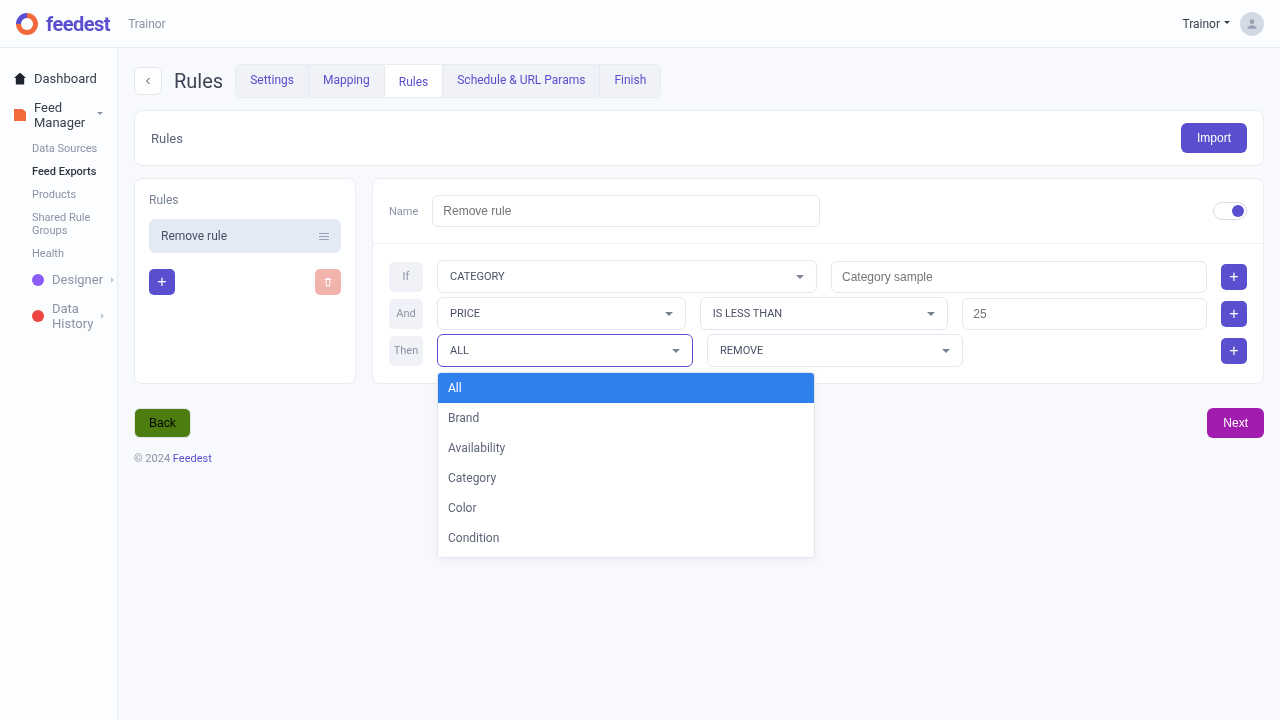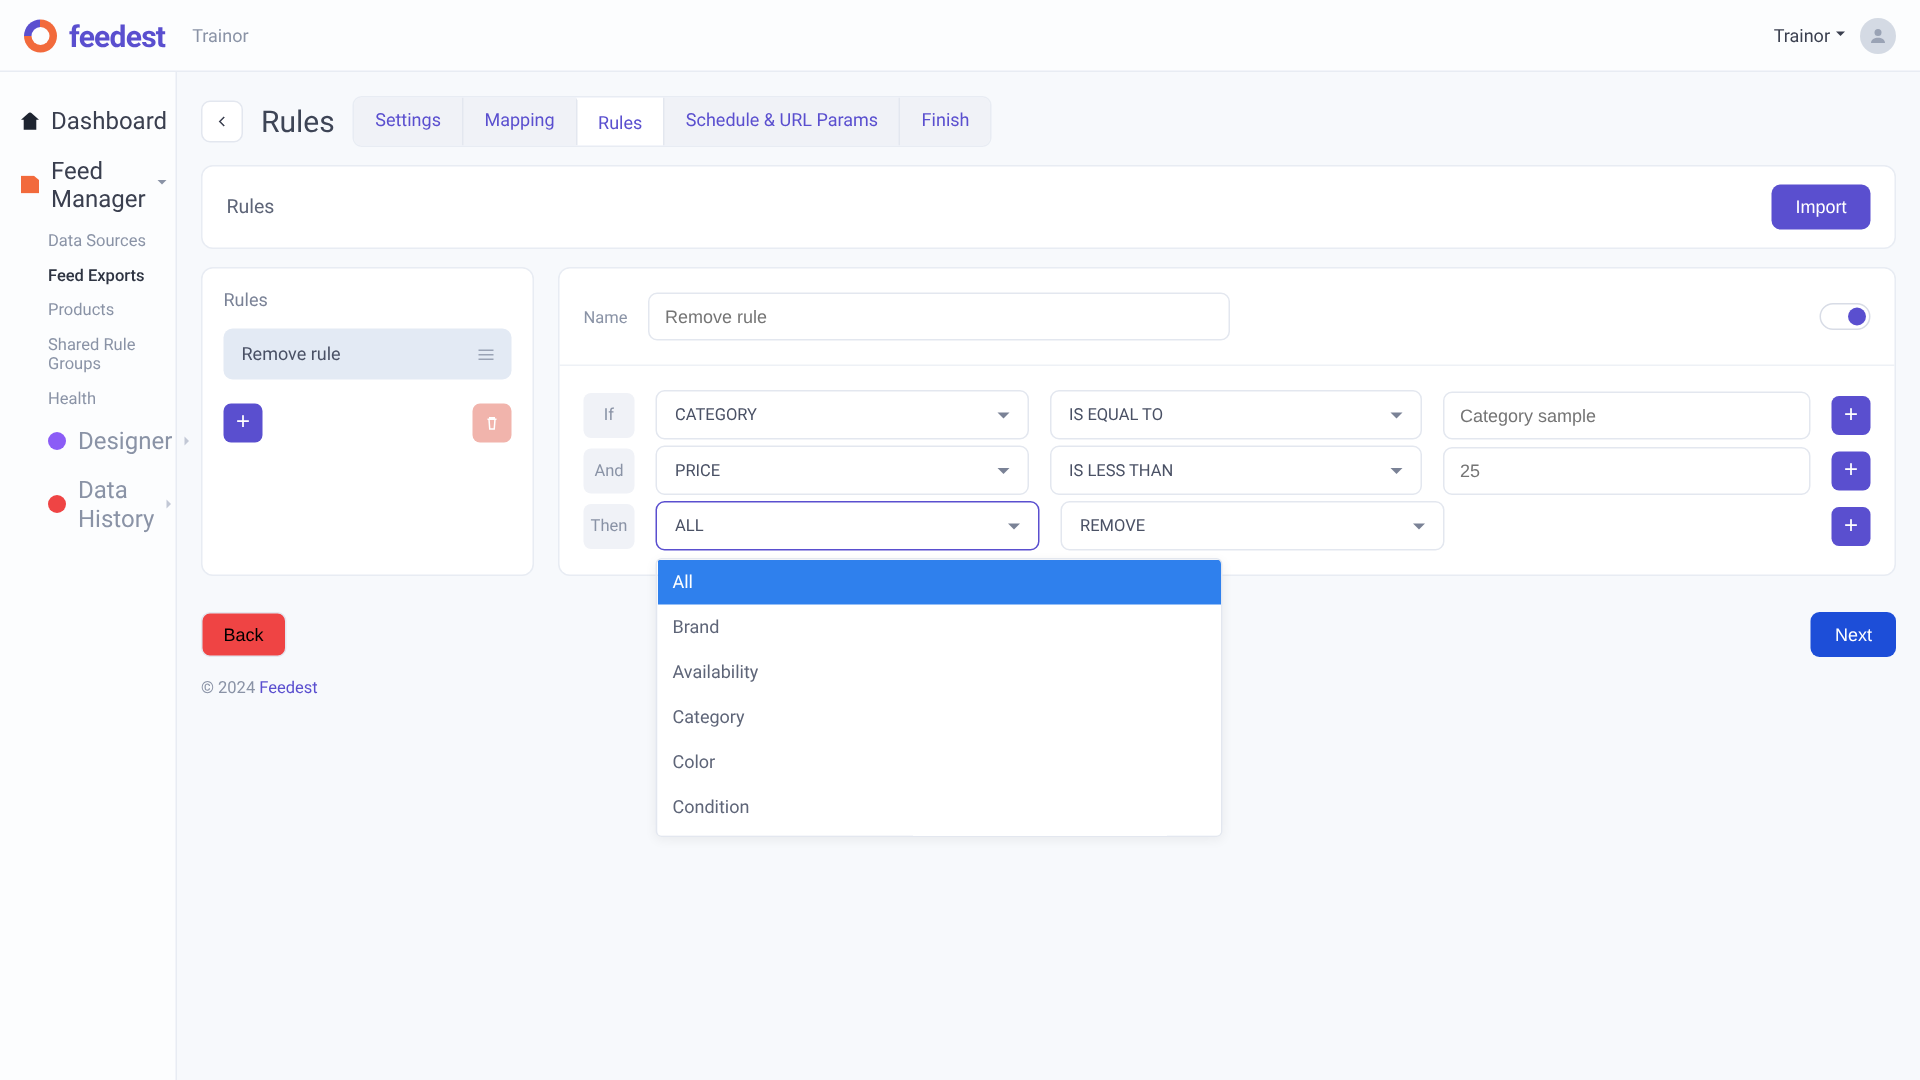--- a/index.html
+++ b/index.html
@@ -11,21 +11,21 @@
 .logo-icon::after { content: ''; position: absolute; inset: 5px; border-radius: 50%; background: #fcfdfe; }
 .logo-text { font-size: 20px; font-weight: 700; color: #5a4fcf; letter-spacing: -0.5px; }
 .brand-sub { font-size: 12px; color: #8a93a6; margin-left: 10px; }
 .topbar-spacer { flex: 1; }
 .user-label { font-size: 12px; color: #3a3f4f; margin-right: 10px; }
 .chevron-sm::after { content: ''; display: inline-block; border: 3px solid transparent; border-top-color: #3a3f4f; margin-left: 4px; vertical-align: middle; }
 .avatar { width: 24px; height: 24px; border-radius: 50%; background: #d4dae4; display: flex; align-items: center; justify-content: center; }
 
 .shell { display: flex; }
 .sidebar { width: 118px; border-right: 1px solid #e8ecf3; background: #fcfdfe; min-height: calc(100vh - 48px); padding-top: 16px; }
-.nav-item { display: flex; align-items: center; gap: 8px; padding: 7px 14px; font-size: 16px; color: #3a3f4f; cursor: pointer; }
+.nav-item { display: flex; align-items: center; gap: 8px; padding: 7px 14px; font-size: 13px; color: #3a3f4f; cursor: pointer; }
 .nav-item.dim { color: #8a93a6; padding-left: 32px; }
 .nav-icon { width: 12px; height: 12px; flex-shrink: 0; }
 .nav-icon.home { background: #1e2430; clip-path: polygon(50% 0, 0 45%, 15% 45%, 15% 100%, 85% 100%, 85% 45%, 100% 45%); }
 .nav-icon.file { background: #f26a3c; clip-path: polygon(0 0, 70% 0, 100% 25%, 100% 100%, 0 100%); }
 .nav-icon.palette { background: #8b5cf6; border-radius: 50%; }
 .nav-icon.hist { background: #ef4444; border-radius: 50%; }
 .sub-items { padding-left: 32px; }
 .sub-item { padding: 5px 0; font-size: 11px; color: #8a93a6; cursor: pointer; }
 .sub-item.active { color: #2e3442; font-weight: 500; }
 .caret { margin-left: auto; border: 3px solid transparent; border-top-color: #8a93a6; }
@@ -70,22 +70,22 @@
 .add-cond { width: 26px; height: 26px; background: #5a4fcf; color: #fff; border: none; border-radius: 5px; font-size: 16px; cursor: pointer; }
 
 .dropdown { position: absolute; top: 38px; left: 48px; width: calc((100% - 48px - 40px) / 2 - 7px); background: #fff; border: 1px solid #e3e7ef; border-radius: 4px; z-index: 10; max-height: 186px; overflow-y: auto; box-shadow: 0 2px 8px rgba(0,0,0,0.06); }
 .dropdown-item { padding: 8px 10px; font-size: 12px; color: #5e6578; cursor: pointer; }
 .dropdown-item.sel { background: #2f80ed; color: #fff; }
 .dropdown::-webkit-scrollbar { width: 10px; }
 .dropdown::-webkit-scrollbar-thumb { background: #c7ccd6; border-radius: 4px; }
 .dropdown::-webkit-scrollbar-track { background: #f3f5f9; }
 
 .footer-row { display: flex; margin: 24px 0 14px; }
-.btn-back { padding: 7px 14px; background: #ef4444; border: 1px solid #e3e7ef; border-radius: 6px; font-size: 12px; cursor: pointer; }
-.btn-next { padding: 7px 16px; background: #1d4ed8; color: #fff; border: none; border-radius: 6px; font-size: 12px; cursor: pointer; margin-left: auto; }
+.btn-back { padding: 7px 14px; background: #4d7c0f; border: 1px solid #e3e7ef; border-radius: 6px; font-size: 12px; cursor: pointer; }
+.btn-next { padding: 7px 16px; background: #a21caf; color: #fff; border: none; border-radius: 6px; font-size: 12px; cursor: pointer; margin-left: auto; }
 .copyright { font-size: 11px; color: #8a93a6; }
 .copyright a { color: #5a4fcf; text-decoration: none; }
 
 .spacer { flex: 1; }
 </style>
 </head>
 <body>
 
 <div class="topbar">
   <div class="logo-wrap">
@@ -184,24 +184,20 @@
           <div class="toggle"></div>
         </div>
 
         <div class="cond-body">
           <div class="cond-row">
             <div class="keyword">If</div>
             <div class="select">
                 <span>CATEGORY</span>
                 <span class="chev"></span>
               </div>
-            <div class="select">
-                <span>IS EQUAL TO</span>
-                <span class="chev"></span>
-              </div>
             <input class="input" style="flex: 1 1 0%;" placeholder="Category sample">
             <button class="add-cond">+</button>
           </div>
 
           <div class="cond-row">
             <div class="keyword">And</div>
             <div class="select">
                 <span>PRICE</span>
                 <span class="chev"></span>
               </div>

